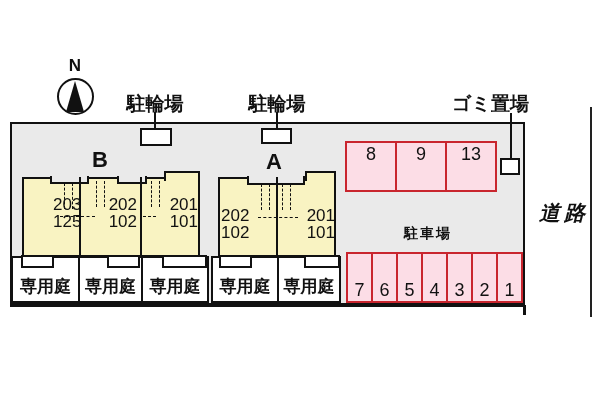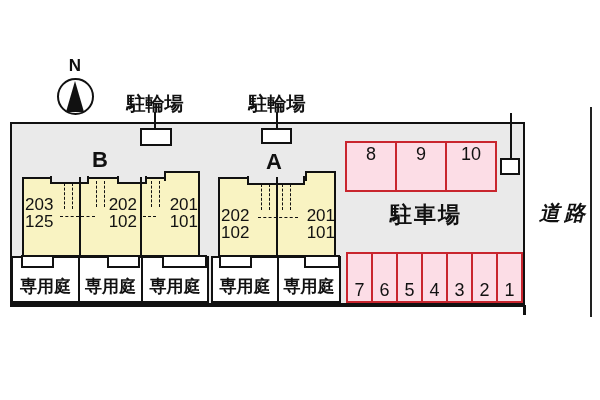--- a/index.html
+++ b/index.html
@@ -19,21 +19,21 @@
   .compass-circle { left:57px; top:78px; width:37px; height:37px; background:#fff;
                     border:2.5px solid #111; border-radius:50%; z-index:5; }
   .compass-needle { left:66px; top:81px; width:0; height:0;
                     border-left:9px solid transparent; border-right:9px solid transparent;
                     border-bottom:31px solid #111; z-index:6; }
   
   .jp-label { font-weight:600; white-space:nowrap; z-index:6; }
   .lbl-bike1 { left:122px; top:91px; width:66px; text-align:center; font-size:19px; }
   .lbl-bike2 { left:244px; top:91px; width:66px; text-align:center; font-size:19px; }
   .lbl-garbage { left:452px; top:91px; width:73px; text-align:center; font-size:19px; }
-  .lbl-parking { left:390px; top:200px; width:76px; text-align:left; font-size:22px; letter-spacing:2px; z-index:6; }
+  .lbl-parking { left:390px; top:225px; width:76px; text-align:center; font-size:14px; letter-spacing:2px; z-index:6; }
   .lbl-road { left:535px; top:199px; width:58px; text-align:center; font-size:21px; letter-spacing:4px; z-index:6;font-style:italic; }
   
   .vline { width:2px; background:#111; z-index:5; }
   .c-bike1 { left:154px; top:112px; height:18px; }
   .c-bike2 { left:276px; top:112px; height:18px; }
   .c-garbage { left:510px; top:113px; height:47px; }
   .wbox { background:#fff; border:2px solid #111; z-index:5; }
   .bikebox1 { left:140px; top:128px; width:32px; height:18px; }
   .bikebox2 { left:261px; top:128px; width:31px; height:16px; }
   .garbagebox { left:500px; top:158px; width:20px; height:17px; }
@@ -56,21 +56,21 @@
   .notch-a  { left:247px; top:176px; width:58px; height:9px; }
   .divider { width:2px; background:#111; z-index:4; }
   .div-b1 { left:79px; top:177px; height:80px; }
   .div-b2 { left:140px; top:177px; height:80px; }
   .div-a  { left:276px; top:177px; height:80px; }
   
   .dashv { width:0; border-left:1.5px dashed #111; height:26px; z-index:4; }
   .dashh { height:0; border-top:1.5px dashed #111; z-index:4; }
   
   .unit-no { font-size:17px; line-height:16.5px; font-weight:500; z-index:6; white-space:pre; }
-  .u-b203 { left:25px;  top:197px; text-align:left; }
+  .u-b203 { left:25px;  top:197px; text-align:left;padding-left:28px; }
   .u-b202 { left:92px;  top:197px; width:45px; text-align:right; }
   .u-b201 { left:153px; top:197px; width:45px; text-align:right; }
   .u-a202 { left:221px; top:208px; text-align:left; }
   .u-a201 { left:289px; top:208px; width:46px; text-align:right; }
   
   .garden { top:256px; height:47px; background:#fff; border:2px solid #111;
             text-align:center; z-index:2; }
   .garden span { display:inline-block; margin-top:17px; font-size:17px; font-weight:600;
                  white-space:nowrap; }
   .g1 { left:11px;  width:69px; }
@@ -100,20 +100,21 @@
 <div class="canvas">
 
   <div class="abs site"></div>
 
   <div class="abs compass-n">N</div>
   <div class="abs compass-circle"></div>
   <div class="abs compass-needle"></div>
 
   <div class="abs jp-label lbl-bike1">駐輪場</div>
   <div class="abs jp-label lbl-bike2">駐輪場</div>
+  <div class="abs jp-label lbl-garbage">ゴミ置場</div>
 
   <div class="abs vline c-bike1"></div>
   <div class="abs vline c-bike2"></div>
   <div class="abs vline c-garbage"></div>
 
   <div class="abs wbox bikebox1"></div>
   <div class="abs wbox bikebox2"></div>
   <div class="abs wbox garbagebox"></div>
 
   <div class="abs road-left-ext"></div>
@@ -169,21 +170,21 @@
   <div class="abs porch p5"></div>
 
   <div class="abs prow prow-top">
     <div class="pcell">
         <span>8</span>
       </div>
     <div class="pcell">
         <span>9</span>
       </div>
     <div class="pcell">
-        <span>10</span>
+        <span>13</span>
       </div>
   </div>
   <div class="abs jp-label lbl-parking">駐車場</div>
   <div class="abs prow prow-bottom">
     <div class="pcell">
         <span>7</span>
       </div>
     <div class="pcell">
         <span>6</span>
       </div>

